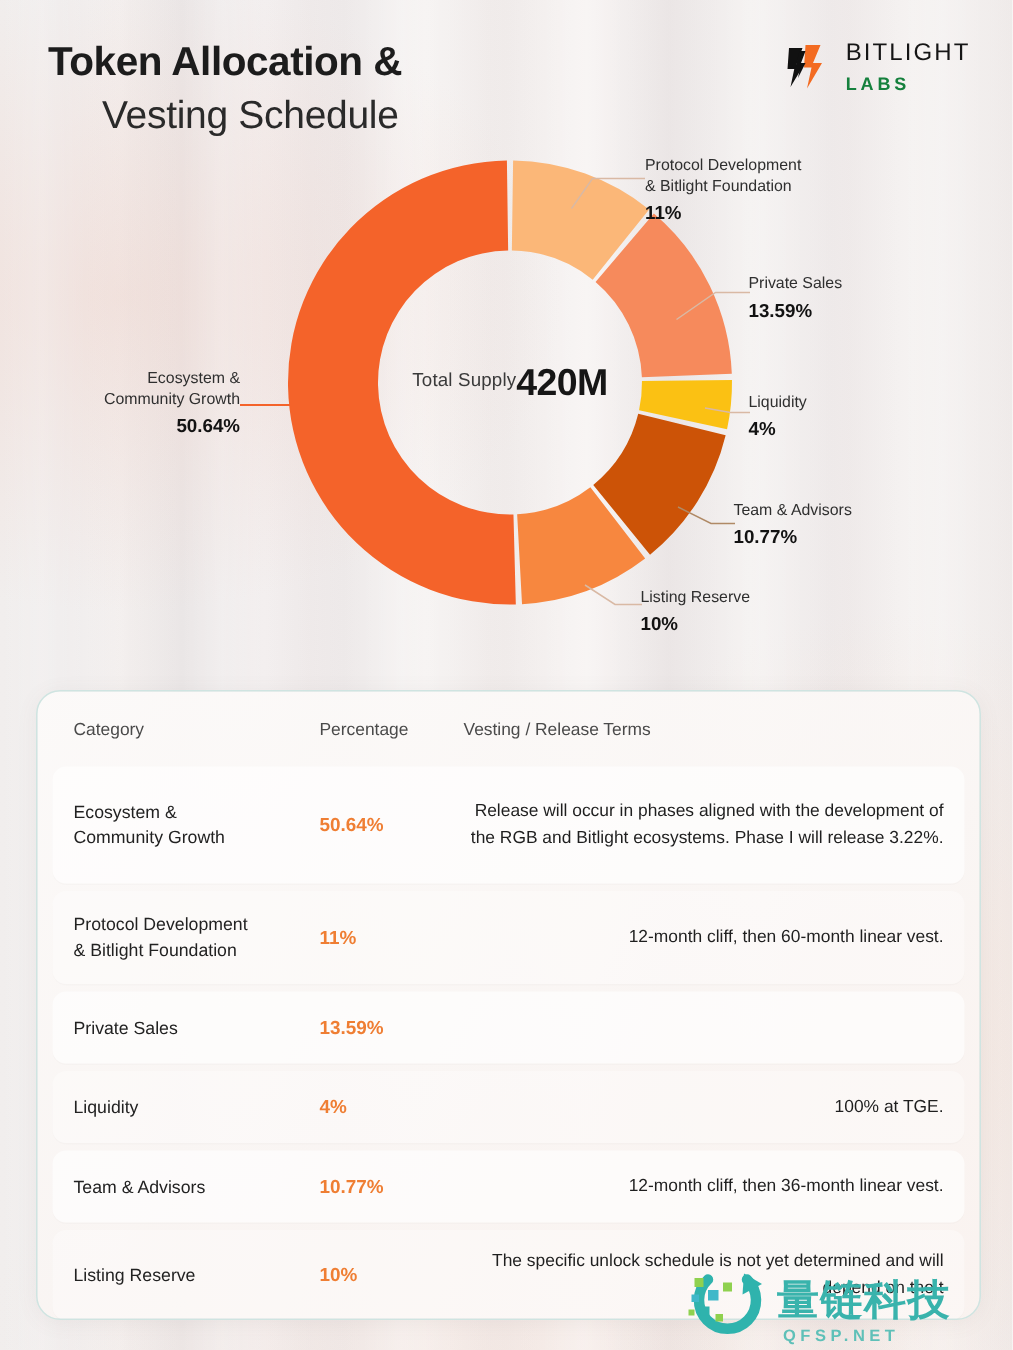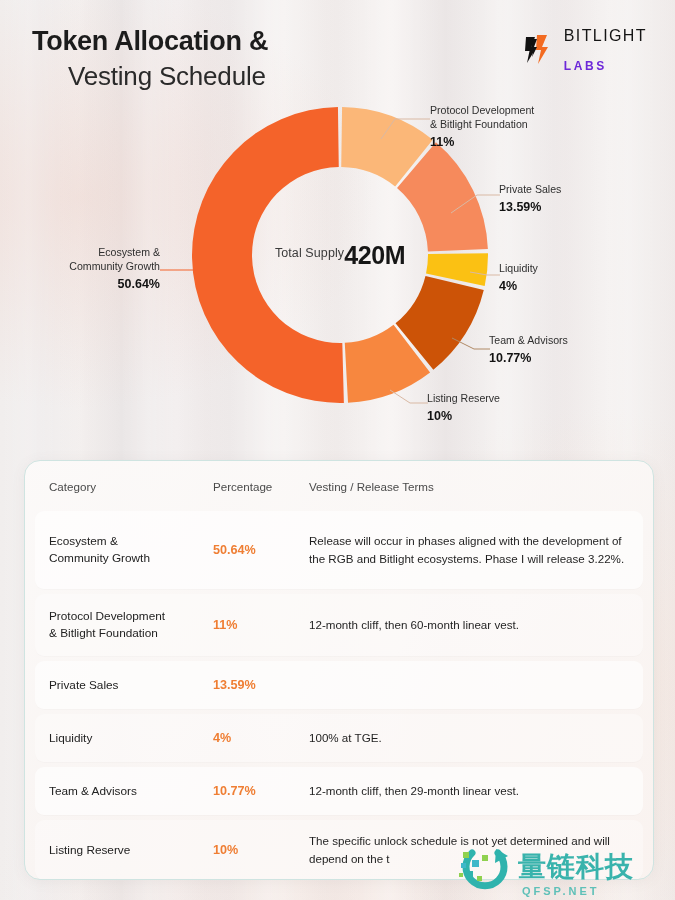--- a/index.html
+++ b/index.html
@@ -55,22 +55,22 @@
     position: absolute; right: 28px; top: 28px;
     display: flex; align-items: center; gap: 9px;
   }
   .logo-mark { width: 34px; height: 34px; display:block; }
   .logo-text { line-height: 1; }
   .logo-name {
     font-size: 16px; font-weight: normal; color: #151515;
     letter-spacing: 1.4px;
   }
   .logo-sub {
-    font-size: 12px; font-weight: bold; color: #6d28d9;
-    letter-spacing: 2.6px; margin-top: 16px;
+    font-size: 12px; font-weight: bold; color: #15803d;
+    letter-spacing: 2.6px; margin-top: 6px;
   }
 
   
   .chart-area {
     position: absolute; left: 0; top: 95px;
     width: 675px; height: 360px;
   }
   .donut { position: absolute; left: 188px; top: 8px; }
   .center-label {
     position: absolute; left: 188px; top: 8px;
@@ -131,21 +131,21 @@
   }
   .t-row.alt { background: rgba(255,255,255,0.34); }
   .t-row .cell-cat {
     font-size: 11.8px; color: #222; line-height: 1.42;
     white-space: pre-line;
   }
   .t-row .cell-pct {
     font-size: 12.6px; font-weight: bold; color: #ef7e33;
   }
   .t-row .cell-terms {
-    font-size: 11.6px; color: #1f1f1f; line-height: 1.52;
+    font-size: 11.6px; color: #1f1f1f; line-height: 1.52; text-align: right;
   }
 
   
   .watermark {
     position: absolute; left: 458px; top: 843px;
     display: flex; align-items: center; gap: 8px;
     pointer-events: none;
   }
   .wm-cn {
     font-size: 28px; font-weight: bold; color: #39b3ac;
@@ -274,21 +274,21 @@
         <div class="col-pct cell-pct">13.59%</div>
       </div>
       <div class="t-row alt" style="height: 48px;">
         <div class="col-cat cell-cat">Liquidity</div>
         <div class="col-pct cell-pct">4%</div>
         <div class="col-terms cell-terms">100% at TGE.</div>
       </div>
       <div class="t-row" style="height: 48px;">
         <div class="col-cat cell-cat">Team &amp; Advisors</div>
         <div class="col-pct cell-pct">10.77%</div>
-        <div class="col-terms cell-terms">12-month cliff, then 29-month linear vest.</div>
+        <div class="col-terms cell-terms">12-month cliff, then 36-month linear vest.</div>
       </div>
       <div class="t-row alt" style="height: 60px;">
         <div class="col-cat cell-cat">Listing Reserve</div>
         <div class="col-pct cell-pct">10%</div>
         <div class="col-terms cell-terms">The specific unlock schedule is not yet determined and will depend on the t</div>
       </div>
     </div>
 </div>
 
 <div class="watermark">

